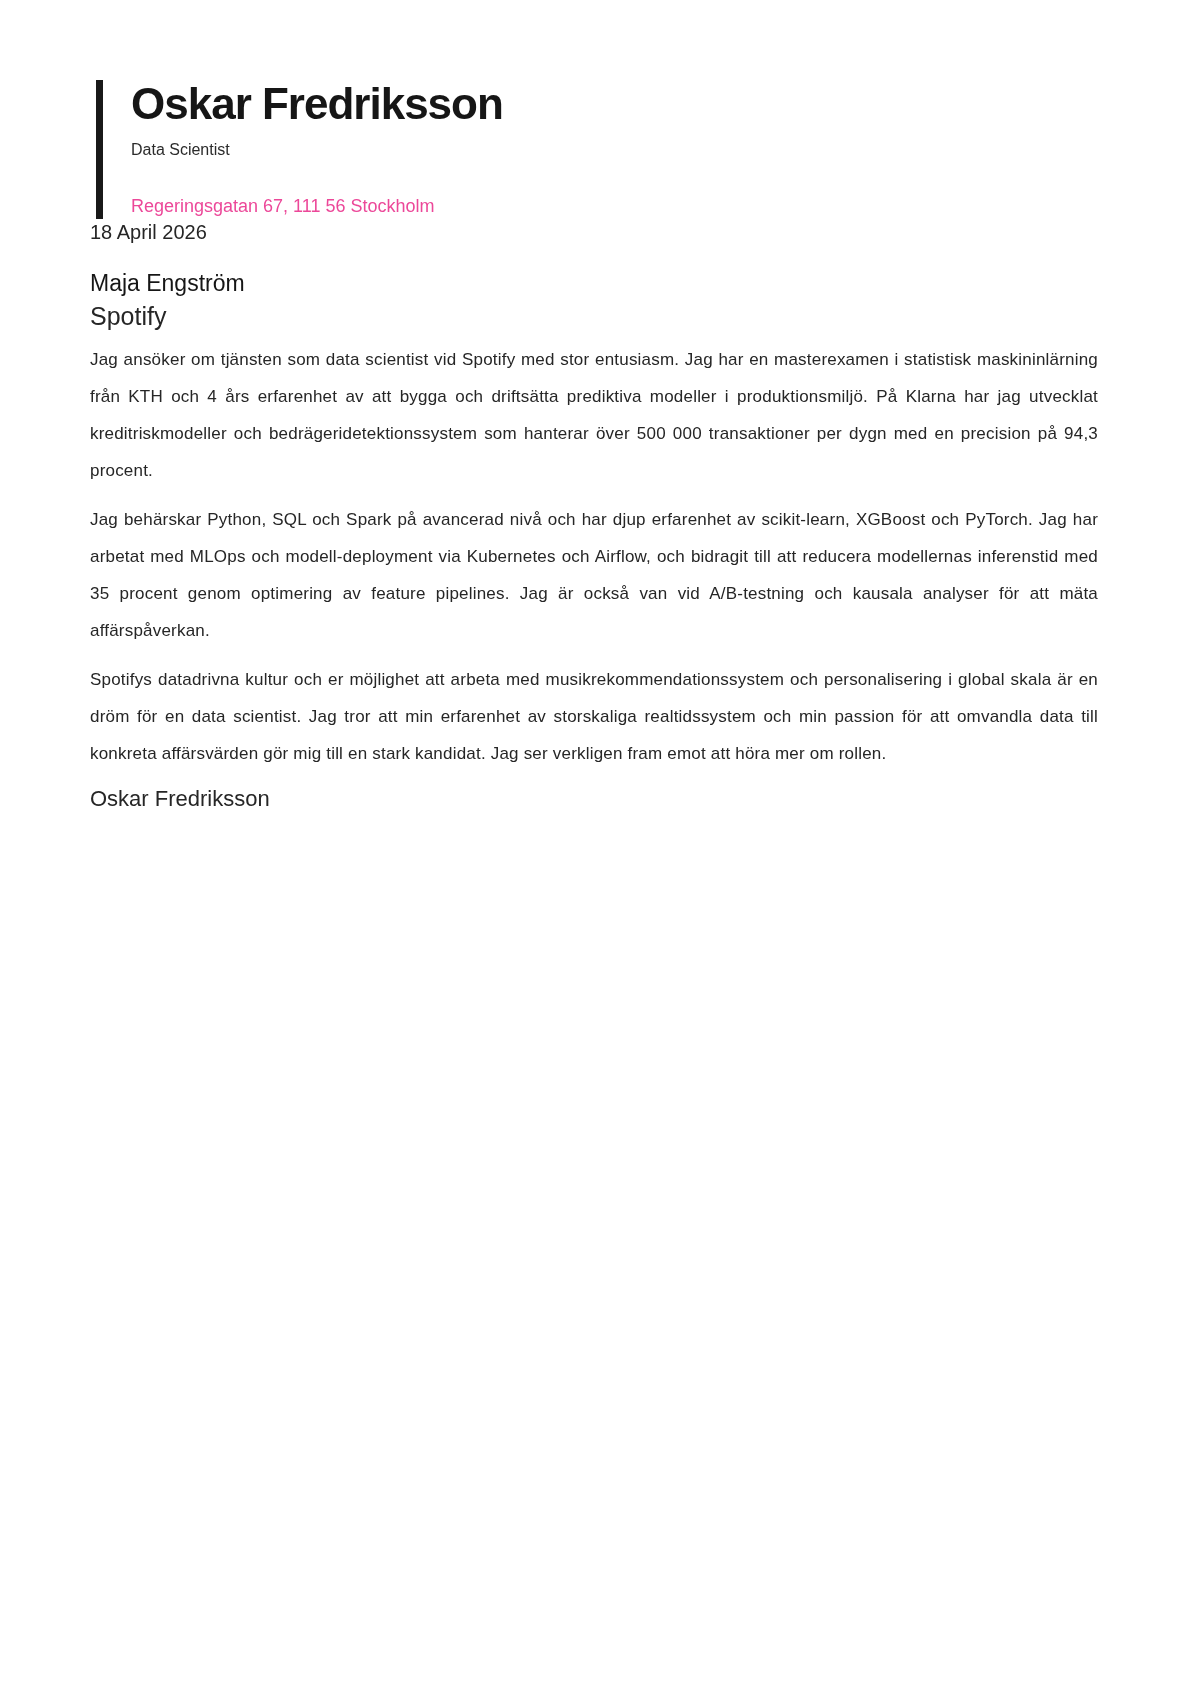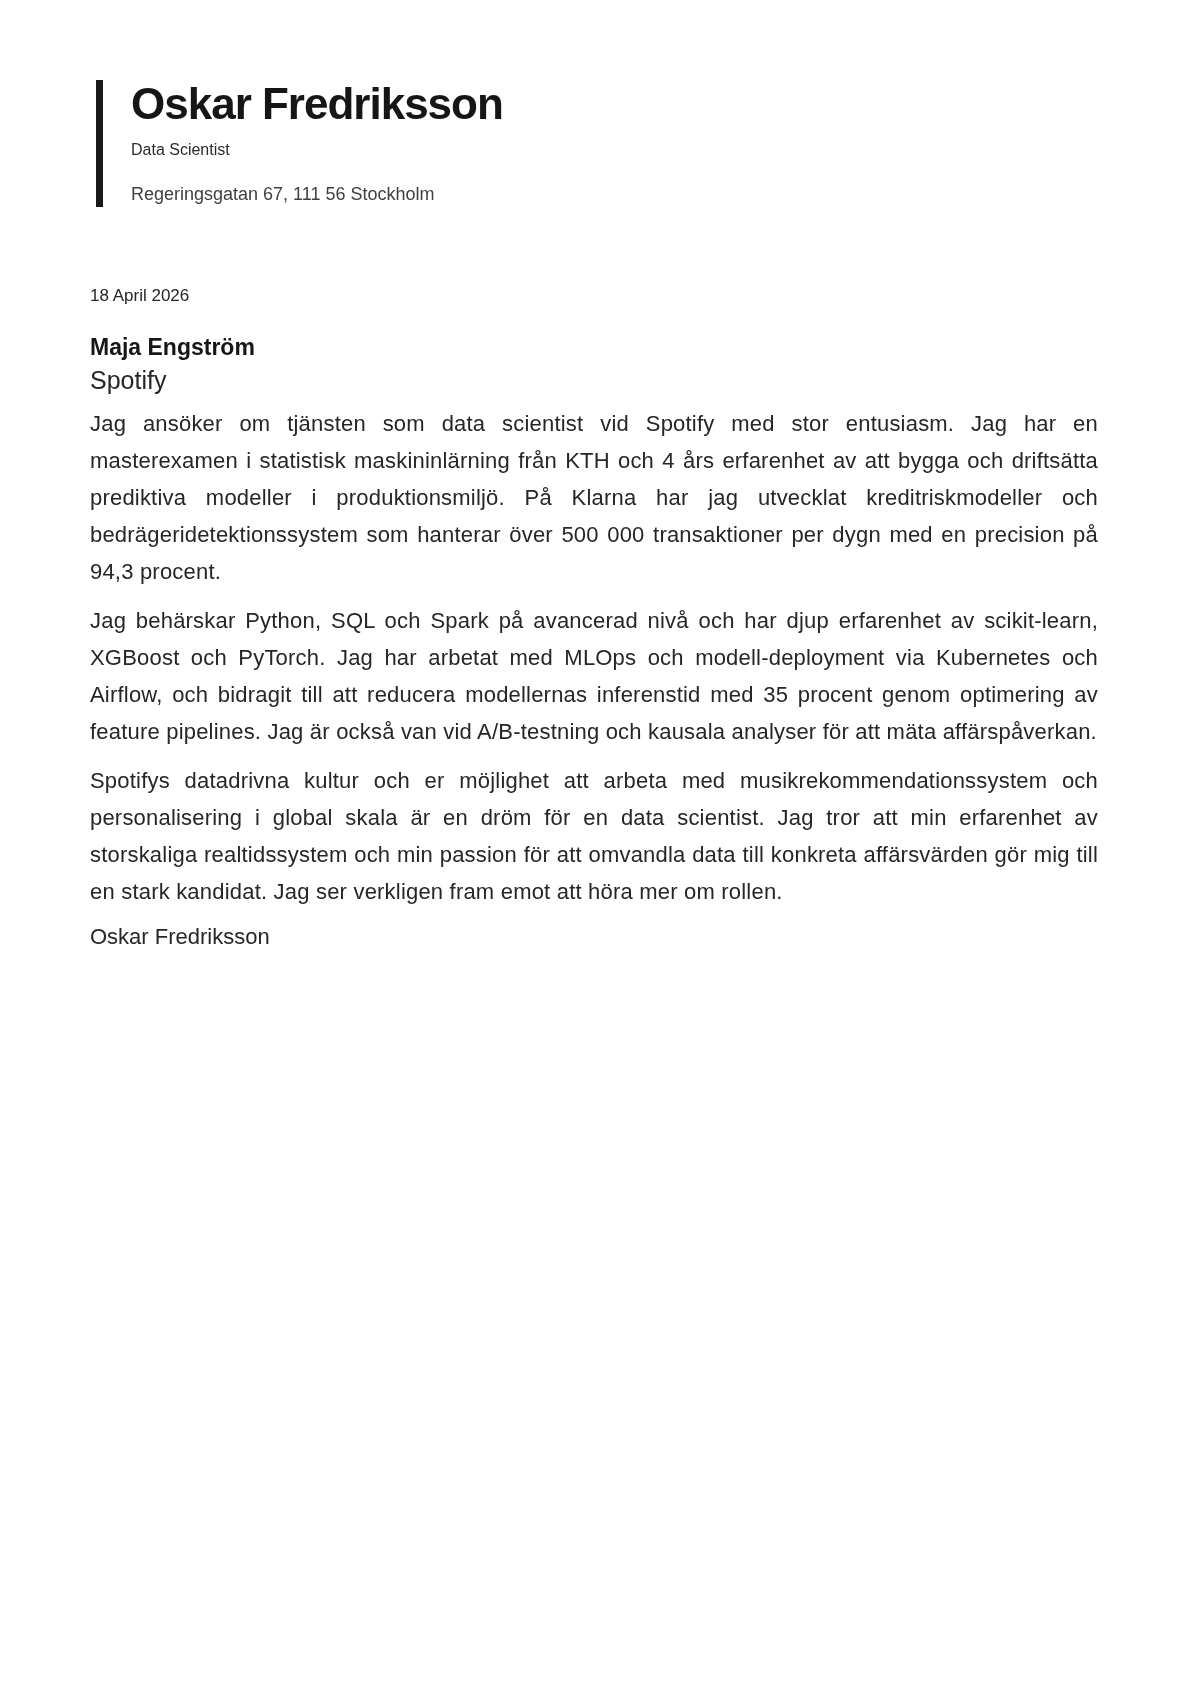--- a/index.html
+++ b/index.html
@@ -45,56 +45,55 @@
     letter-spacing: -1px;
     color: #161616;
   }
   .job-title {
     margin-top: 8px;
     font-size: 16px;
     line-height: 28px;
     color: #2b2b2b;
   }
   .contact {
-    margin-top: 18px;
+    margin-top: 30px;
     font-size: 18px;
     line-height: 25px;
-    color: #404040;
+    color: #ec4899;
   }
 
   
   .date {
-    margin-top: 76px;
-    font-size: 17px;
+    font-size: 20px;
     line-height: 26px;
   }
   .recipient {
     margin-top: 24px;
   }
   .recipient-name {
     font-size: 23px;
     line-height: 28px;
-    font-weight: 700;
+    font-weight: 400;
     color: #161616;
   }
   .recipient-company {
     margin-top: 6px;
     font-size: 25px;
     line-height: 26px;
   }
 
   
   .greeting {
     margin-top: 46px;
     font-size: 22px;
     line-height: 30px;
   }
   .body-para {
     margin: 12px 0 0 0;
-    font-size: 22px;
+    font-size: 17px;
     line-height: 37px;
     letter-spacing: 0.2px;
     text-align: justify;
     color: #262626;
   }
   .closing {
     margin-top: 12px;
     font-size: 22px;
     line-height: 30px;
   }

